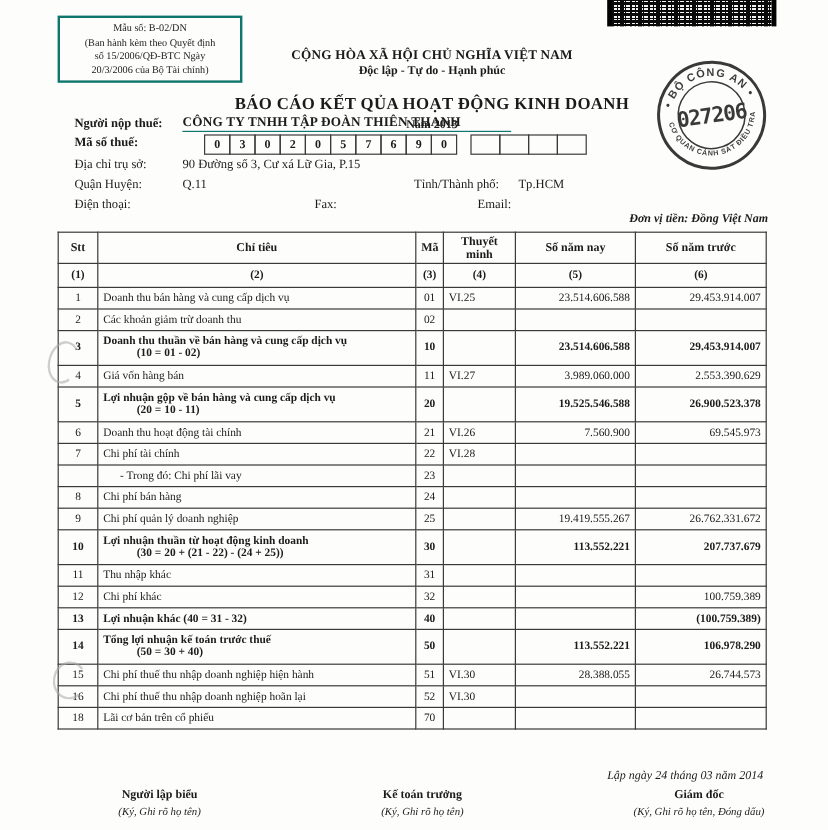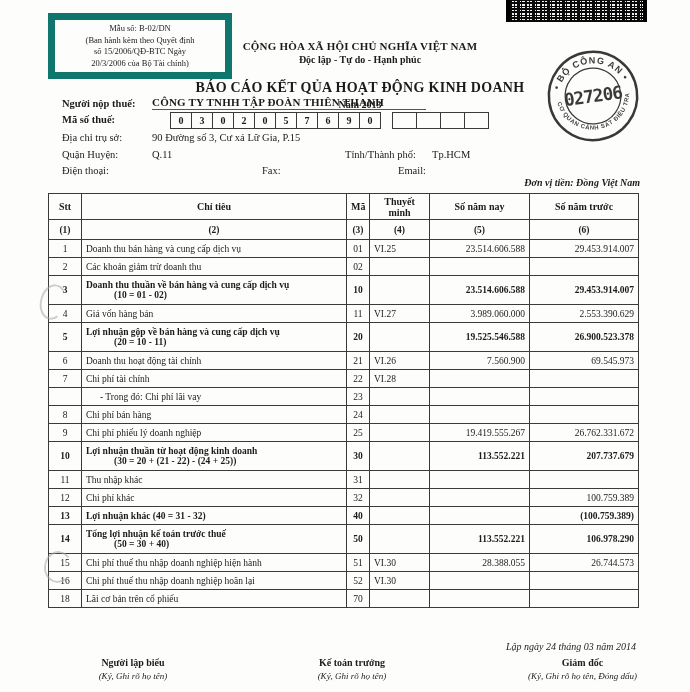--- a/index.html
+++ b/index.html
@@ -4,22 +4,22 @@
 <style>
   html,body { margin:0; padding:0; background:#e8e8e8; }
   .page {
     position:relative; width:690px; height:692px; margin:0 auto;
     background:#fdfdfb; color:#1b1b1b; overflow:hidden;
     font-family:"Liberation Serif","DejaVu Serif",serif;
   }
   
   .form-box {
     position:absolute; left:48px; top:13px; width:146px;
-    border:7px solid #0f766e; text-align:center;
-    font-size:8.5px; line-height:11.5px; padding:3px 12px;
+    border:2px solid #0f766e; text-align:center;
+    font-size:8.5px; line-height:11.5px; padding:3px 2px;
   }
   
   .nat-header { position:absolute; left:165px; top:40px; width:390px; text-align:center; }
   .nh1 { font-weight:bold; font-size:11px; letter-spacing:.2px; }
   .nh2 { font-weight:bold; font-size:10px; margin-top:2px; }
   .doc-title { font-weight:bold; font-size:14px; letter-spacing:.3px; margin-top:15px; white-space:nowrap; }
   .doc-year { font-weight:bold; font-size:10px; margin-top:3px; }
   
   .barcode {
     position:absolute; left:506px; top:0; width:133px; height:22px;
@@ -268,21 +268,21 @@
             <div>Chi phí bán hàng</div>
           </td>
           <td class="c-ma">24</td>
           <td class="c-tm"></td>
           <td class="c-nay"></td>
           <td class="c-truoc"></td>
         </tr>
         <tr class="r-single">
           <td class="c-stt">9</td>
           <td class="c-label">
-            <div>Chi phí phiếu lý doanh nghiệp</div>
+            <div>Chi phí quản lý doanh nghiệp</div>
           </td>
           <td class="c-ma">25</td>
           <td class="c-tm"></td>
           <td class="c-nay">19.419.555.267</td>
           <td class="c-truoc">26.762.331.672</td>
         </tr>
         <tr class="r-tall bold-row">
           <td class="c-stt">10</td>
           <td class="c-label">
             <div>Lợi nhuận thuần từ hoạt động kinh doanh</div>

